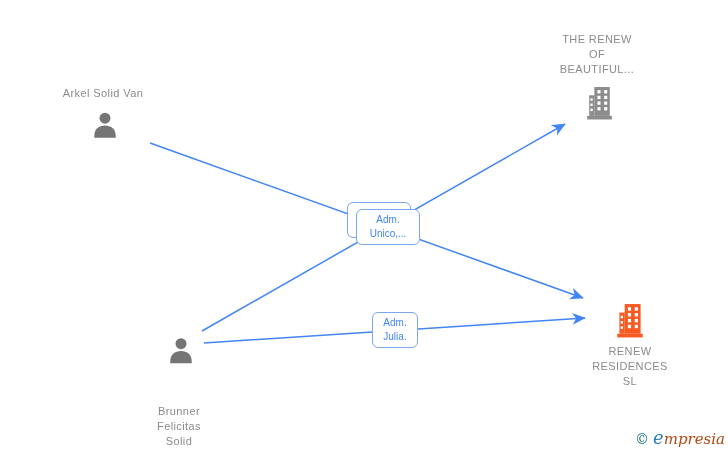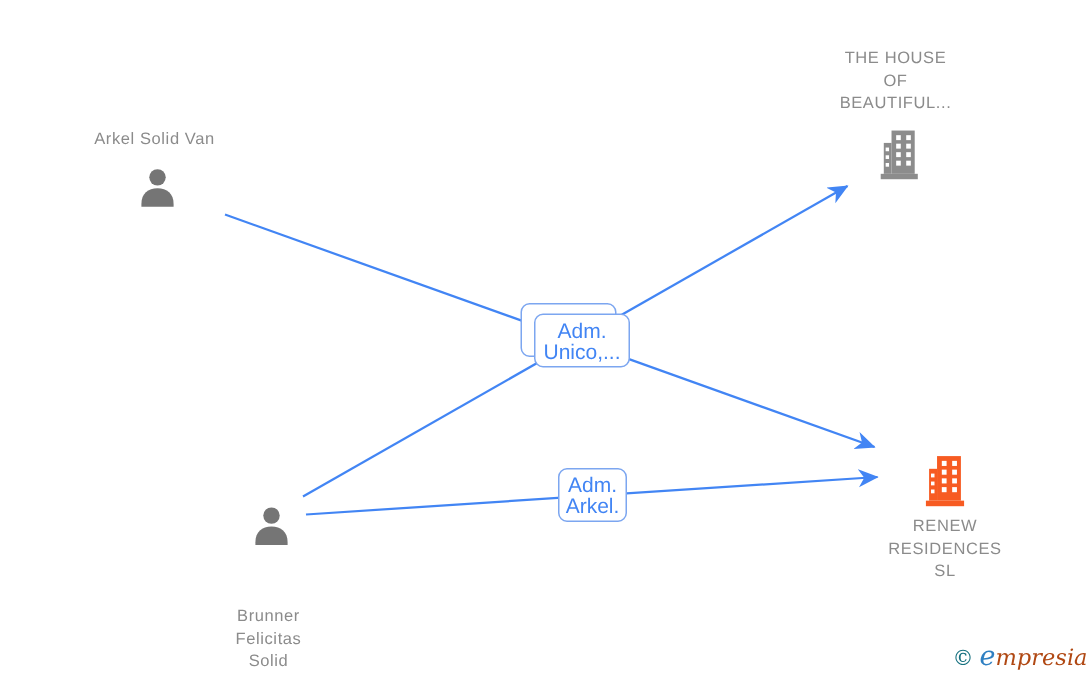--- a/index.html
+++ b/index.html
@@ -13,21 +13,21 @@
     font-size:11px;line-height:15px;letter-spacing:0.4px;
   }
   .node-label .ln{display:block;}
   .icon{position:absolute;z-index:2;}
   .person-icon svg{fill:var(--person-gray);}
   .company-icon.gray svg .bld{fill:var(--building-gray);}
   .company-icon.orange svg .bld{fill:var(--building-orange);}
   .badge{
     position:absolute;z-index:3;background:#ffffff;
     border:1.5px solid var(--badge-border);border-radius:6px;
-    color:var(--badge-text);font-size:14px;line-height:14px;
+    color:var(--badge-text);font-size:10px;line-height:14px;
     text-align:center;box-sizing:border-box;padding-top:3px;
   }
   .badge.back{z-index:2;}
   .badge .ln{display:block;}
   #watermark{
     position:absolute;right:3px;bottom:2px;z-index:2;
     font-family:"DejaVu Serif",serif;font-style:italic;font-size:15px;
     white-space:nowrap;
   }
   #watermark .copy{color:var(--brand-teal);font-style:normal;font-size:14px;margin-right:4px;}
@@ -52,21 +52,21 @@
 
   <div class="node-label" style="left:40px;top:86px;width:126px;">Arkel Solid Van</div>
   <div class="icon person-icon" style="left:91px;top:110px;width:28px;height:30px;">
     <svg width="28" height="30" viewBox="0 0 24 24">
       <circle cx="12" cy="6.2" r="4.7"></circle>
       <path d="M12 12.4 C6.6 12.4 2.8 15.4 2.8 21.4 L2.8 23 L21.2 23 L21.2 21.4 C21.2 15.4 17.4 12.4 12 12.4 Z"></path>
     </svg>
   </div>
 
   <div class="node-label" style="left:537px;top:32px;width:120px;">
-    <span class="ln">THE HOUSE</span>
+    <span class="ln">THE RENEW</span>
     <span class="ln">OF</span>
     <span class="ln">BEAUTIFUL...</span>
   </div>
   <div class="icon company-icon gray" style="left:584px;top:86px;width:31px;height:34px;">
     <svg width="31" height="34" viewBox="0 0 26 33">
       <rect class="bld" x="8" y="1" width="15" height="28"></rect>
       <rect class="bld" x="3" y="9" width="5" height="20"></rect>
       <rect class="bld" x="1" y="29" width="24" height="3.5"></rect>
       <g fill="#ffffff">
         <rect x="11" y="4" width="3" height="3.2"></rect>
@@ -122,20 +122,20 @@
     <span class="ln">SL</span>
   </div>
 
   <div class="badge back" style="left:347px;top:202px;width:64px;height:36px;"></div>
   <div class="badge" style="left:356px;top:209px;width:64px;height:36px;">
     <span class="ln">Adm.</span>
     <span class="ln">Unico,...</span>
   </div>
   <div class="badge" style="left:372px;top:312px;width:46px;height:36px;">
     <span class="ln">Adm.</span>
-    <span class="ln">Arkel.</span>
+    <span class="ln">Julia.</span>
   </div>
 
   <div id="watermark">
     <span class="copy">©</span><span class="e">e</span><span class="rest">mpresia</span>
   </div>
 
 </div>
 
 </body></html>

